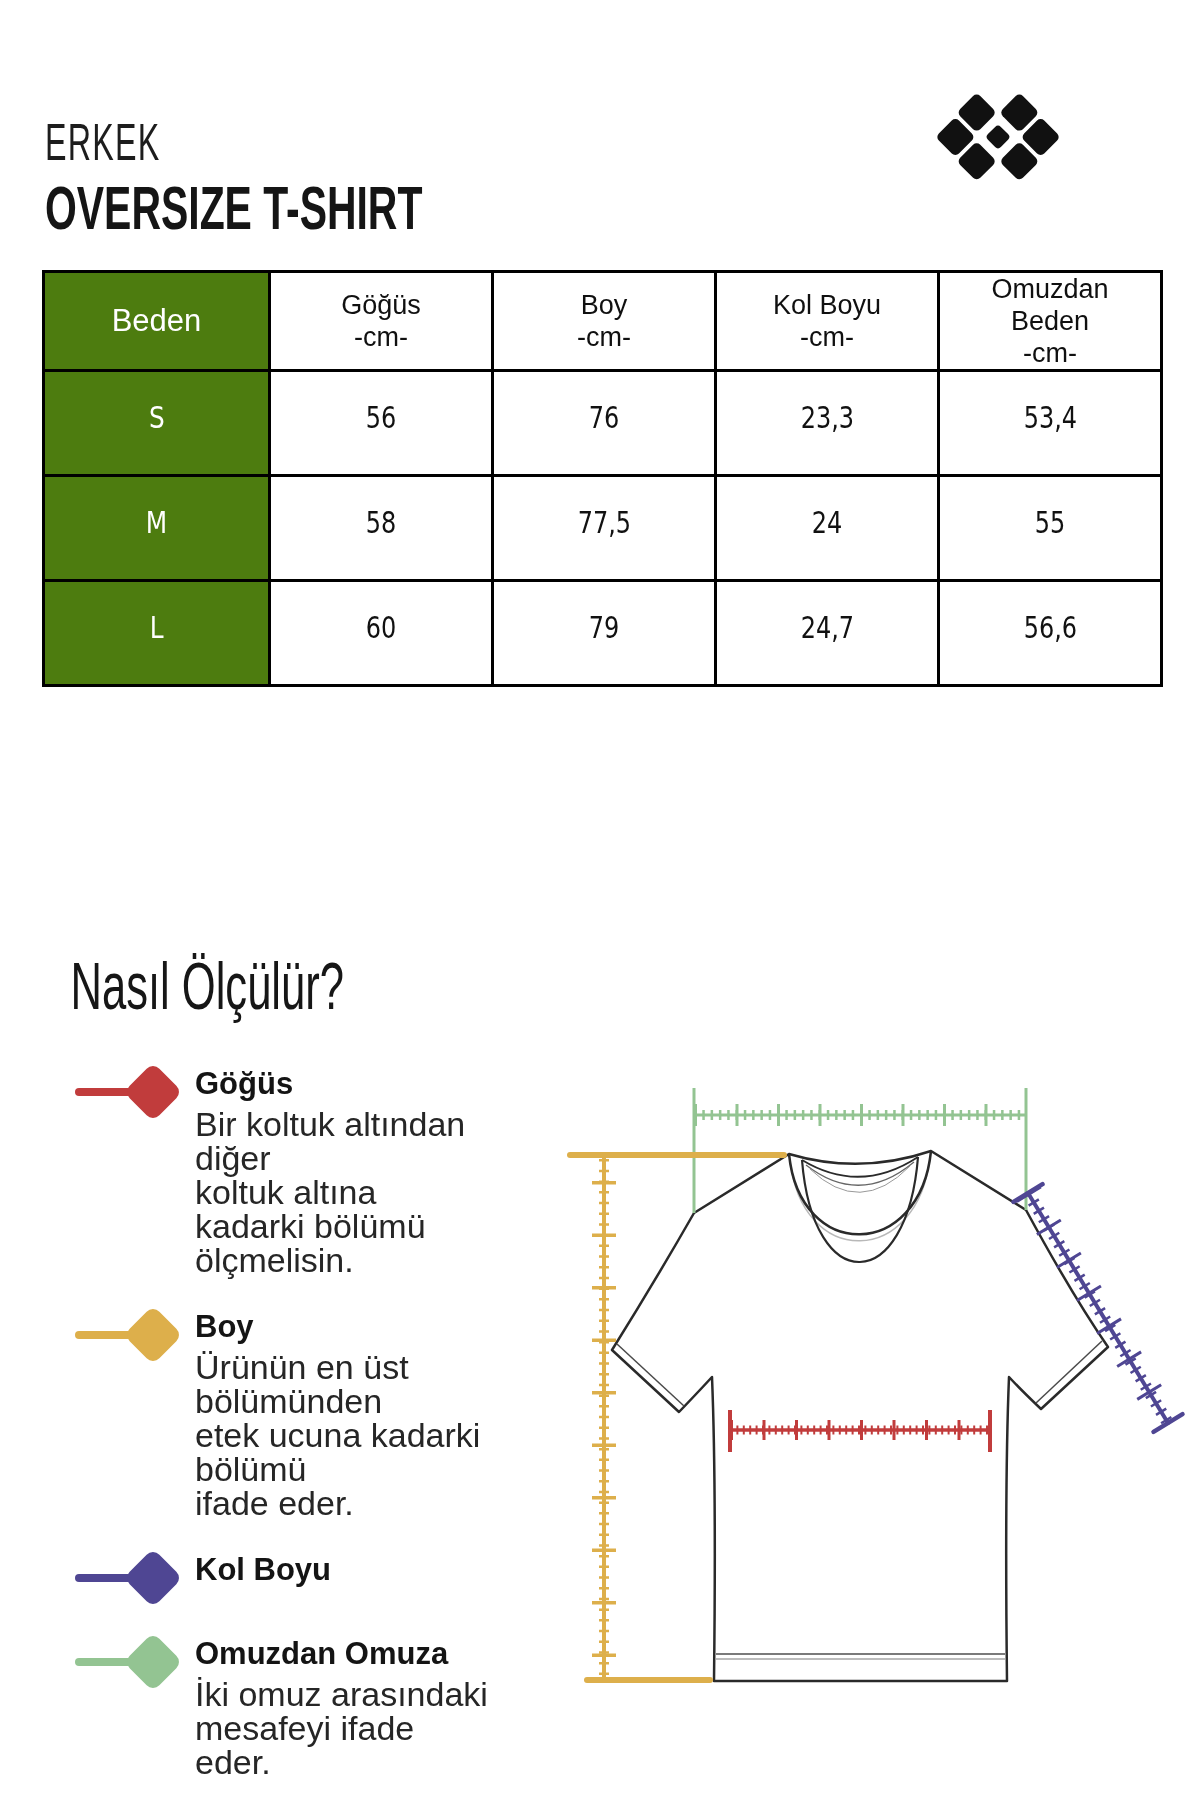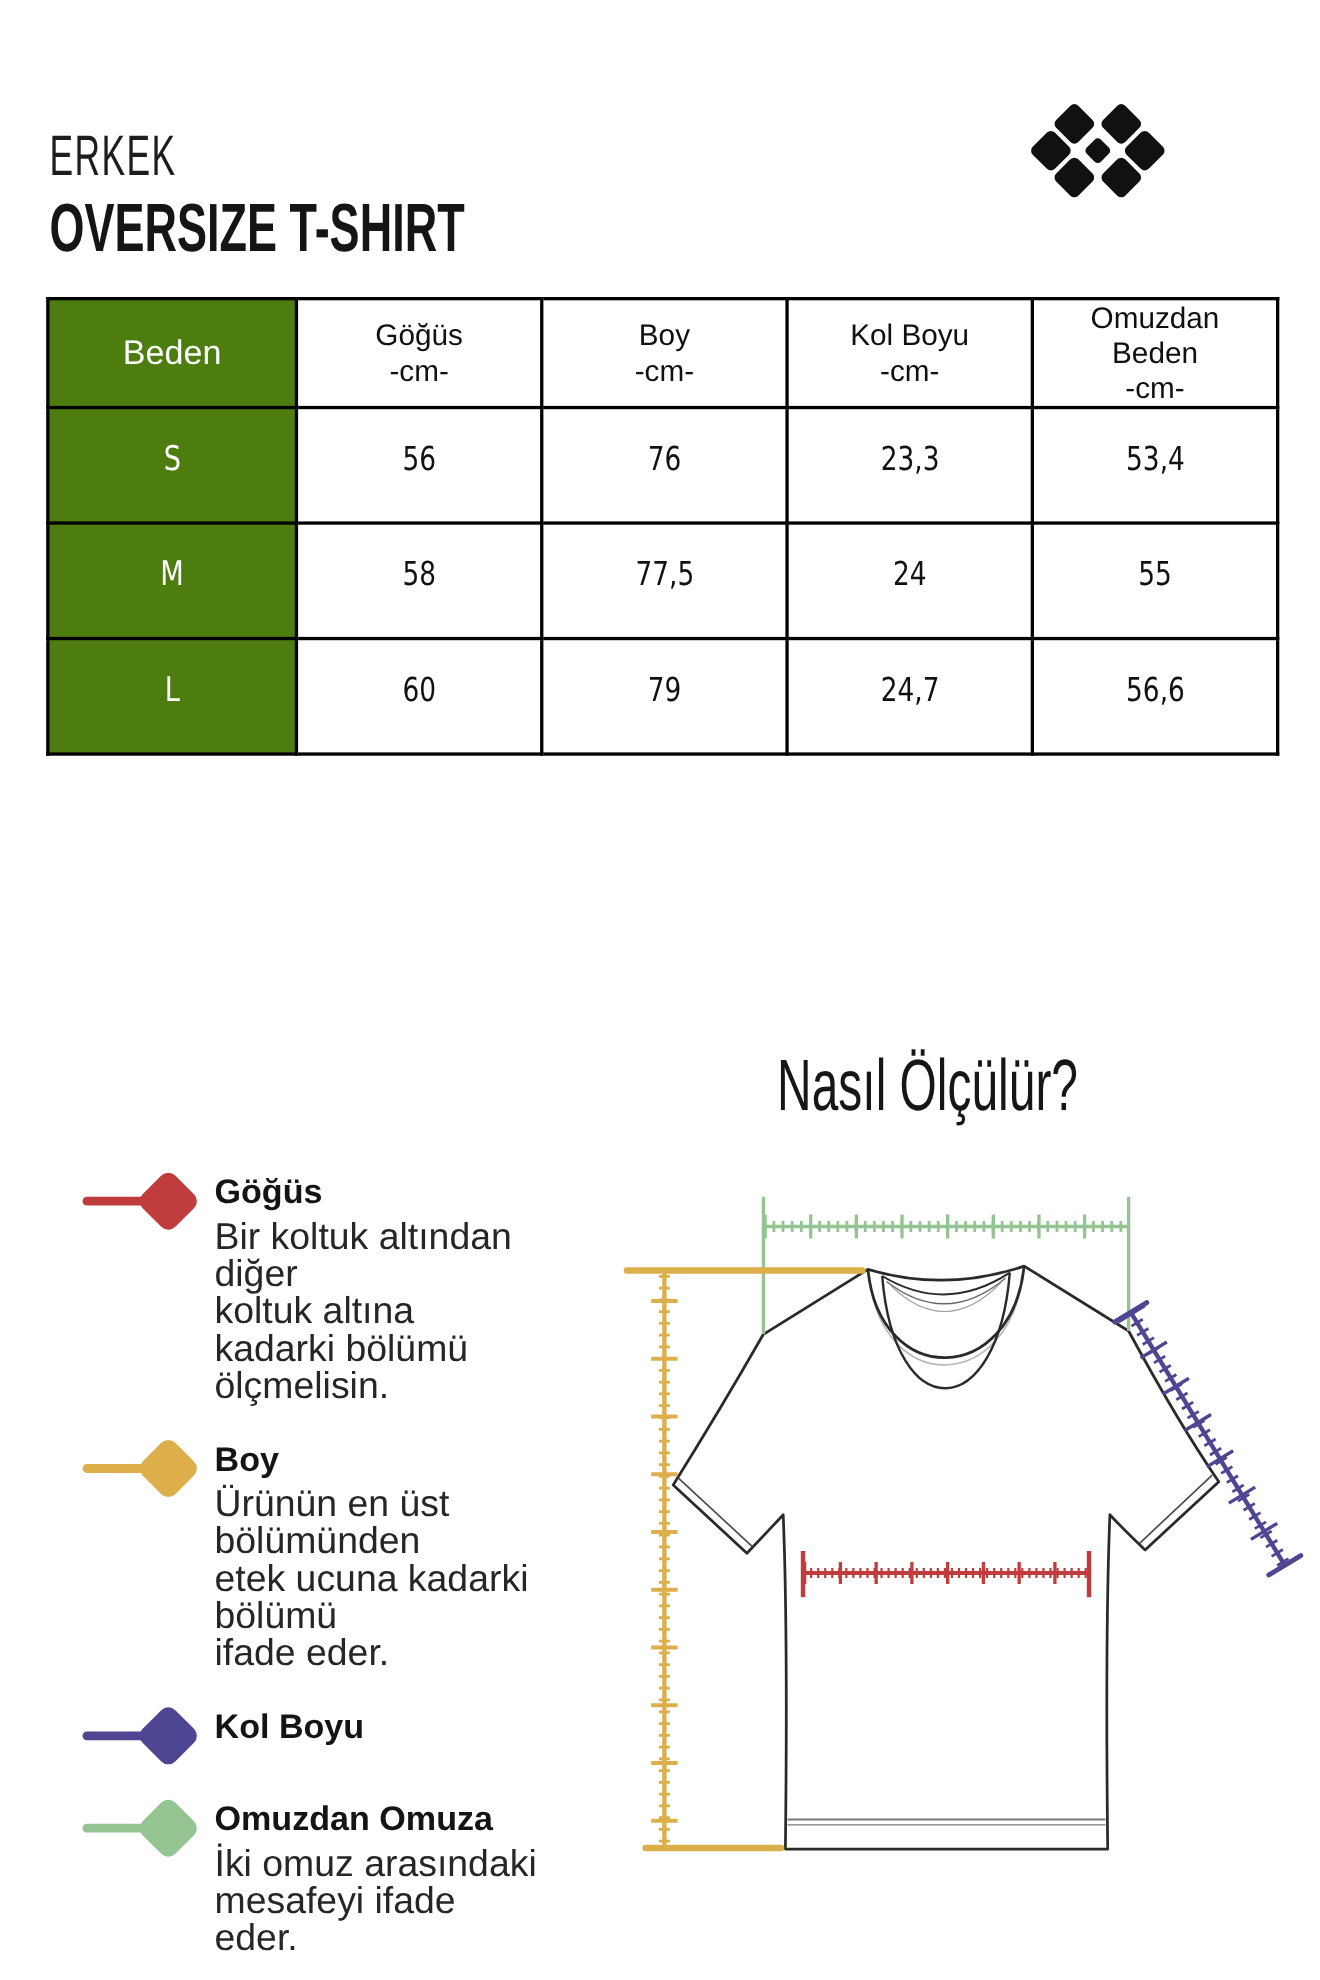--- a/index.html
+++ b/index.html
@@ -37,21 +37,21 @@
   .size-table tbody tr{height:105px;}
   .size-table th{font-size:27px;line-height:32px;white-space:pre-line;color:#101010;}
   .size-table td{font-size:30px;padding-bottom:12px;}
   .size-table .dark{background:#4d7c0f;color:#fff;border-color:#000;}
   .size-table th.dark{font-size:31px;}
   .size-table td.dark{font-size:31px;}
   .val{display:inline-block;transform:scaleX(0.8);transform-origin:center;
        font-family:"DejaVu Sans", sans-serif;}
 
   
-  .howto-title{position:absolute;left:0;top:948px;width:1050px;text-align:right;
+  .howto-title{position:absolute;left:0;top:948px;width:1050px;text-align:left;
     font-size:66px;font-weight:400;color:#161616;}
   .howto-title .cxc{transform:scaleX(0.66);}
 
   .legend{position:absolute;left:75px;top:1066px;width:420px;
     display:flex;flex-direction:column;gap:32px;}
   .legend-item{display:flex;}
   .marker{width:120px;flex:none;position:relative;height:52px;}
   .marker .mline{position:absolute;left:0;top:22px;width:74px;height:8px;border-radius:4px;}
   .marker .mdiamond{position:absolute;left:57px;top:5px;width:42px;height:42px;
     border-radius:9px;transform:rotate(45deg);}

